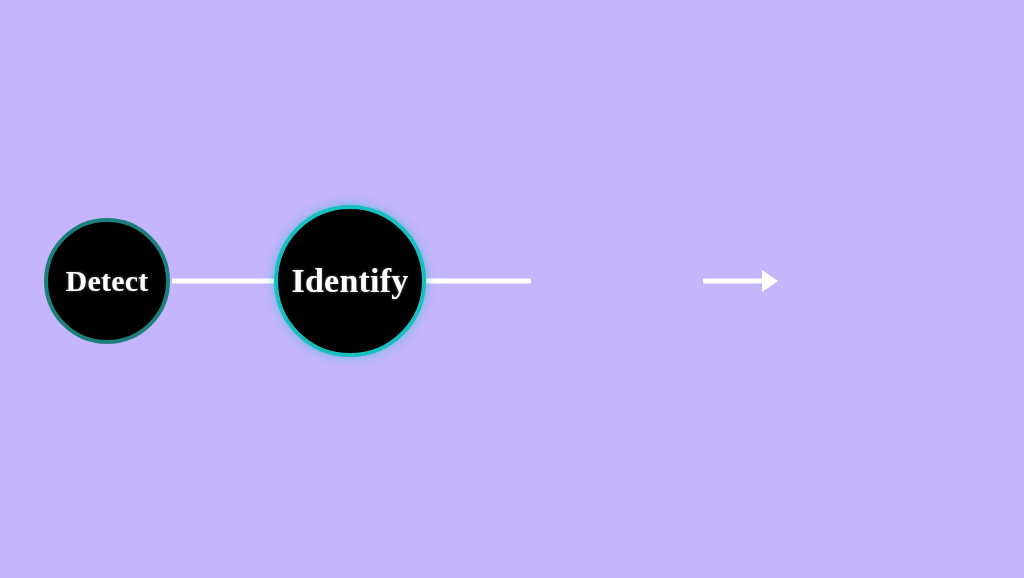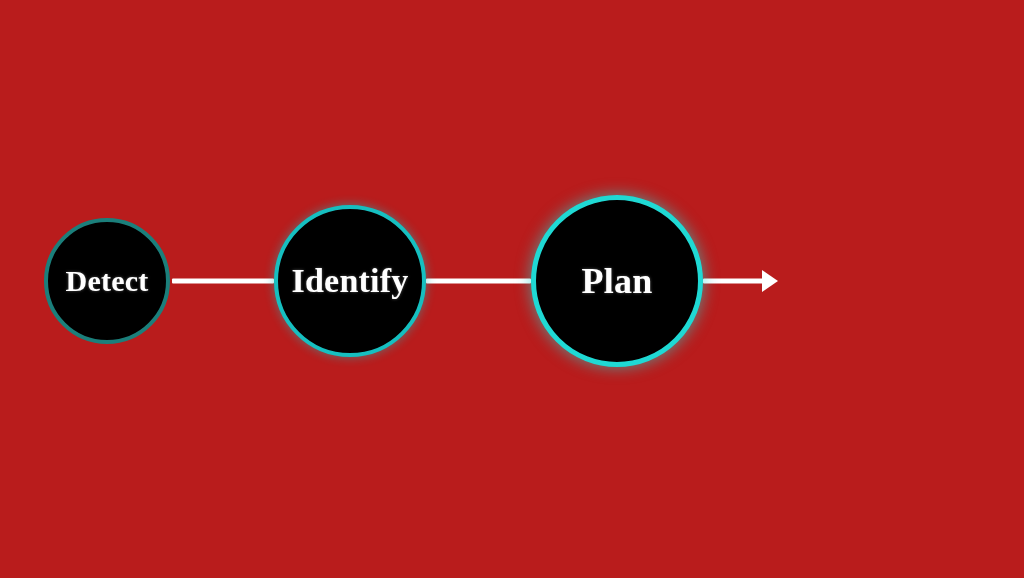--- a/index.html
+++ b/index.html
@@ -12,21 +12,21 @@
     width: 1024px;
     height: 578px;
     overflow: hidden;
     font-family: "Liberation Serif", "DejaVu Serif", serif;
   }
 
   #stage {
     position: relative;
     width: 1024px;
     height: 578px;
-    background: #b91c1c;
+    background: #c4b5fd;
   }
 
   
   .connector {
     position: absolute;
     height: 5px;
     background: #ffffff;
     border-radius: 1px;
     transform: translateY(-50%);
   }
@@ -84,18 +84,15 @@
   <div class="connector-arrow" style="left:762px; top:281px;"></div>
 
   <div class="node n0" style="left:107px; top:281px; width:126px; height:126px;">
     <span class="node-label l0">Detect</span>
   </div>
 
   <div class="node n1" style="left:350px; top:281px; width:152px; height:152px;">
     <span class="node-label l1">Identify</span>
   </div>
 
-  <div class="node n2" style="left:617px; top:281px; width:172px; height:172px;">
-    <span class="node-label l2">Plan</span>
-  </div>
 
 
 </div>
 
 </body></html>

